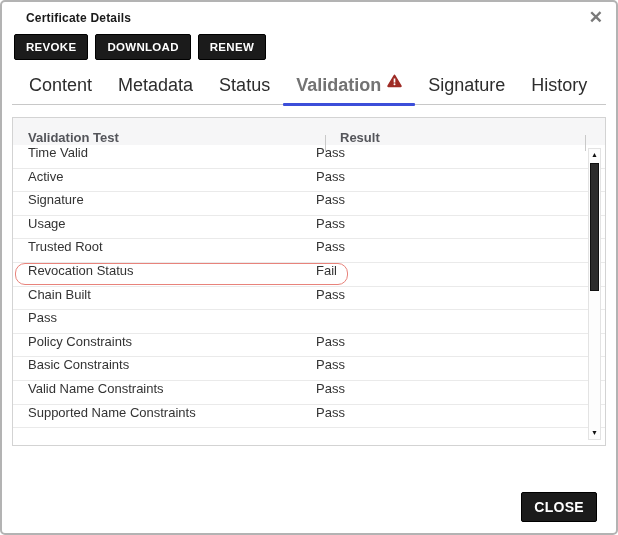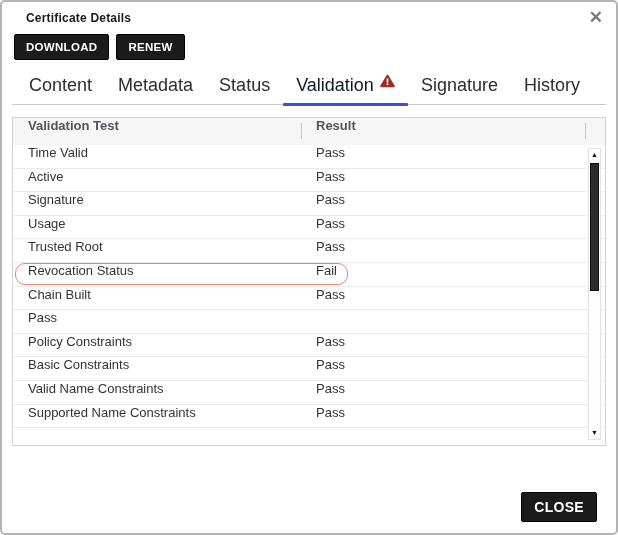--- a/index.html
+++ b/index.html
@@ -34,38 +34,38 @@
     display:flex; margin:8px 10px 0 10px; padding-left:4px;
     border-bottom:1px solid #c8c8c8;
   }
   .tab {
     position:relative;
     padding:7px 13px 8px 13px;
     font-size:18px; color:#2d2d2d;
     cursor:pointer; display:flex; gap:6px;
     white-space:nowrap;
   }
-  .tab.active { font-weight:normal; color:#0f172a; }
+  .tab.active { font-weight:bold; color:#737373; }
   .tab.active::after {
     content:""; position:absolute; left:0; right:0; bottom:-2px;
     height:3px; background:#3c4ed9; border-radius:1px;
   }
   .warn-icon { display:inline-flex; margin-top:-1px; }
   
   .vtable {
     position:relative;
     margin:12px 10px 0 10px;
     height:329px;
     border:1px solid #d3d3d3;
     background:#fff;
   }
   .thead {
-    display:flex; align-items:flex-start;
+    display:flex; align-items:flex-end;
     height:27px; background:#f6f6f7;
-    font-size:13px; font-weight:bold; color:#54555a;
+    font-size:13px; font-weight:bold; color:#54555a;gap:24px;
   }
   .th-test { width:288px; padding-left:15px; }
   .th-result { flex:1; padding-left:15px; position:relative; }
   .tick { position:absolute; left:0; top:5px; height:16px; border-left:1px solid #c9c9c9; }
   .tick-end { position:absolute; right:19px; top:5px; height:16px; border-left:1px solid #c9c9c9; }
   .tbody { position:relative; }
   .trow {
     display:flex; position:relative;
     height:23.6px; border-bottom:1px solid #eaeaea;
     font-size:13px; color:#333;
@@ -102,20 +102,21 @@
 <body>
 
 <div class="dialog">
 
   <div class="dlg-header">
     <div class="dlg-title">Certificate Details</div>
     <div class="close-x">✕</div>
   </div>
 
   <div class="actions">
+    <button class="btn-dark">REVOKE</button>
     <button class="btn-dark">DOWNLOAD</button>
     <button class="btn-dark">RENEW</button>
   </div>
 
   <div class="tabs">
     <div class="tab">
       <span>Content</span>
     </div>
     <div class="tab">
       <span>Metadata</span>

